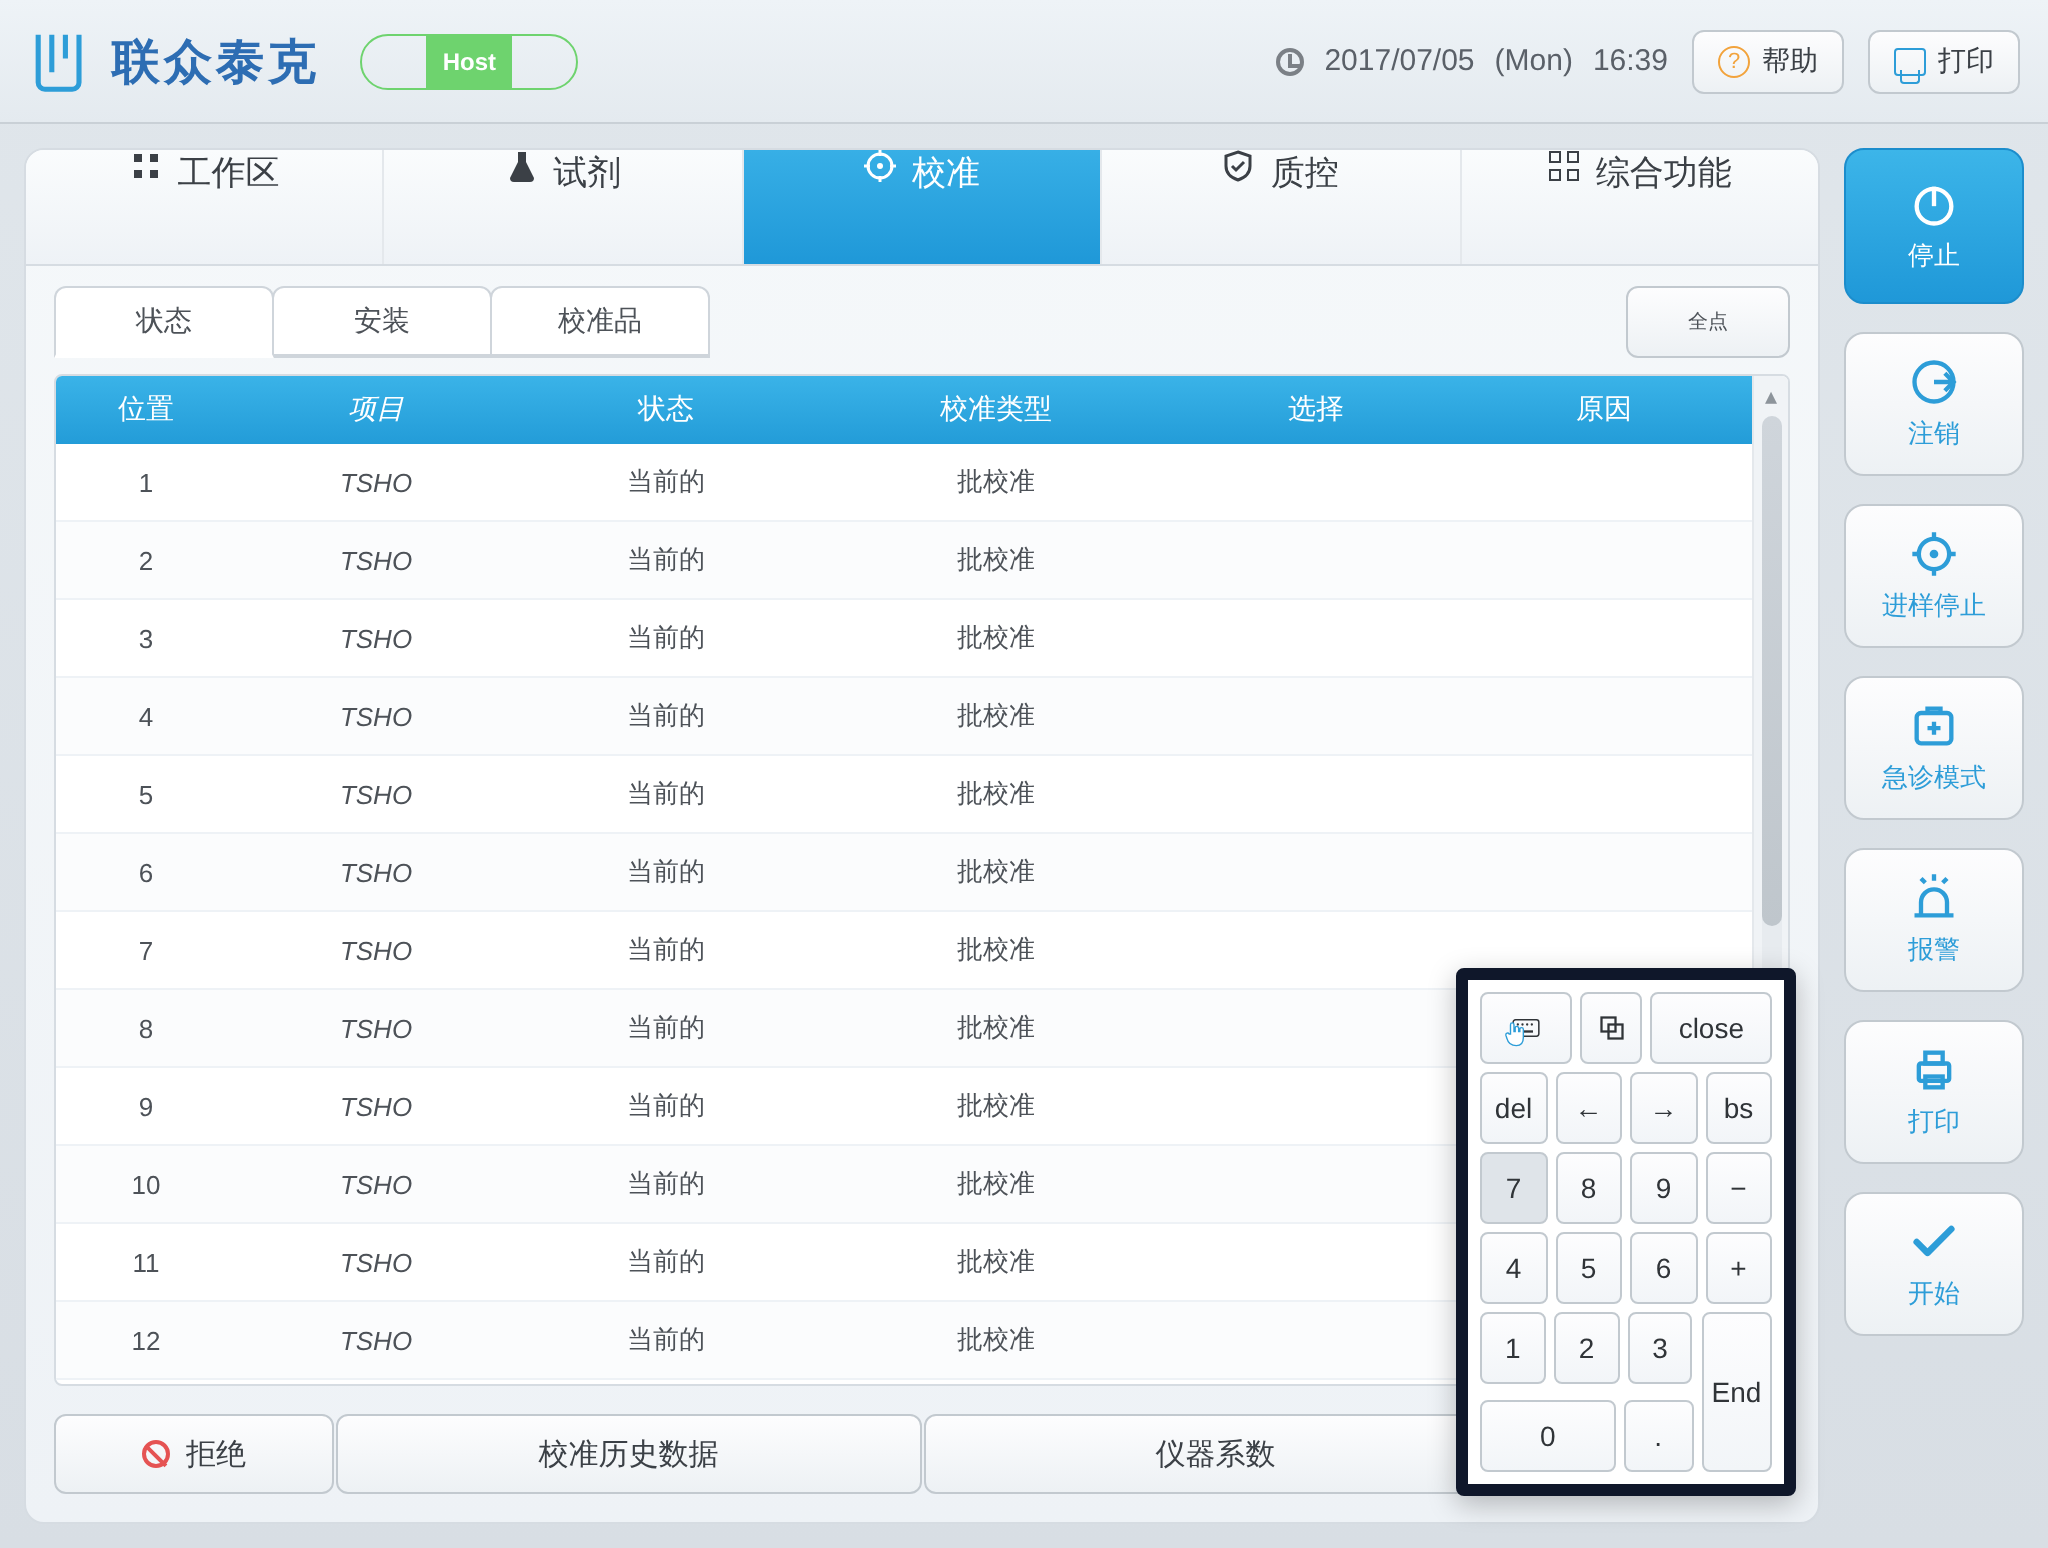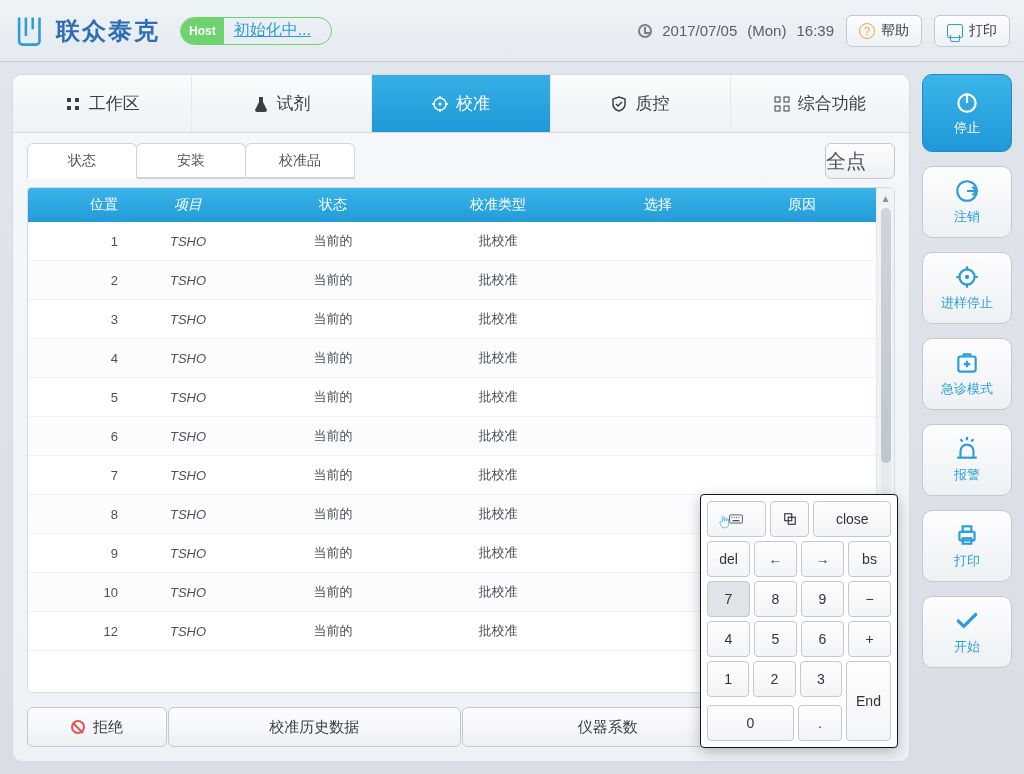--- a/index.html
+++ b/index.html
@@ -4,60 +4,60 @@
   <style>
     * { box-sizing: border-box; margin: 0; padding: 0; font-family: "Microsoft YaHei", Arial, sans-serif; }
     body { width: 1024px; height: 774px; background: linear-gradient(180deg, #e0e6eb 0%, #d8dee4 100%); overflow: hidden; position: relative; }
 
     
     .header { display: flex; align-items: center; height: 62px; padding: 0 14px; gap: 12px; background: linear-gradient(#eef3f7,#e4eaef); border-bottom: 1px solid #c9d0d6; }
     .logo-wrap { display: flex; align-items: center; gap: 8px; }
     .logo-mark { width: 34px; height: 34px; }
     .logo-text { font-size: 24px; color: #2d6db3; font-weight: 600; letter-spacing: 2px; }
 
-    .host-pill { display: flex; align-items: center; border: 1px solid #6ed36e; border-radius: 16px; height: 28px; overflow: hidden; margin-left: 8px; }
+    .host-pill { display: flex; align-items: center; border: 1px solid #6ed36e; border-radius: 16px; height: 28px; overflow: hidden; margin-left: 8px; flex-direction: column; }
     .host-label { background: #6ed36e; color: #fff; font-size: 12px; font-weight: bold; padding: 0 8px; line-height: 26px; }
     .host-status { color: #2d9dd8; font-size: 16px; padding: 0 20px 0 10px; text-decoration: underline; }
 
     .spacer { flex: 1; }
     .dt-area { display: flex; align-items: center; gap: 10px; color: #5a6068; font-size: 15px; }
     .clock-icon { width: 14px; height: 14px; border: 2px solid #7b8086; border-radius: 50%; position: relative; }
     .clock-icon::after { content:""; position:absolute; width:4px; height:5px; border-left:2px solid #7b8086; border-bottom:2px solid #7b8086; top:1px; left:4px; }
 
     .hdr-btn { height: 32px; padding: 0 12px; border: 1px solid #c2c9cf; border-radius: 6px; background: linear-gradient(#fdfdfe,#edf1f4); display: flex; align-items: center; gap: 6px; font-size: 14px; color: #3b4046; cursor: pointer; }
     .hdr-btn .q { width: 16px; height: 16px; border: 1.5px solid #f2a33c; color: #f2a33c; border-radius: 50%; font-size: 11px; display:flex; align-items:center; justify-content:center; }
     .hdr-btn .pr { width: 16px; height: 14px; border: 1.5px solid #2d9dd8; border-radius: 2px; position: relative; }
     .hdr-btn .pr::after{content:"";position:absolute;width:8px;height:6px;border:1.5px solid #2d9dd8;border-top:none;left:2px;top:10px;border-radius:0 0 2px 2px;}
 
     
     .main-wrap { display: flex; height: calc(100% - 62px); padding: 12px; gap: 12px; }
     .left-panel { flex: 1; background: linear-gradient(#f5f8fa,#eef2f6); border-radius: 10px; border: 1px solid #d6dce2; display: flex; flex-direction: column; overflow: hidden; }
     .right-panel { width: 90px; display: flex; flex-direction: column; gap: 14px; }
 
     
     .nav-tabs { display: flex; height: 58px; background: linear-gradient(#fafcfd,#eef2f6); border-bottom: 1px solid #d6dce2; }
-    .nav-tab { flex: 1; display: flex; align-items: center; justify-content: center; gap: 8px; font-size: 17px; color: #3b4046; cursor: pointer; border-right: 1px solid #e4e8ec; }
+    .nav-tab { flex: 1; display: flex; justify-content: center; gap: 8px; font-size: 17px; color: #3b4046; cursor: pointer; border-right: 1px solid #e4e8ec; }
     .nav-tab:last-child { border-right: none; }
     .nav-tab.active { background: linear-gradient(#37afe6,#1f98d8); color: #fff; }
     .nav-icon { width: 16px; height: 16px; display:inline-block; }
 
     
     .subtab-row { display: flex; align-items: center; padding: 10px 14px; gap: 0; }
     .subtab { width: 110px; height: 36px; border: 1px solid #cfd5db; border-bottom: 2px solid #cfd5db; background: #fff; display:flex; align-items:center; justify-content:center; font-size:14px; color:#4d5258; cursor:pointer; margin-right:-1px; border-radius: 6px 6px 0 0; }
     .subtab.active { border-bottom: 2px solid #fff; position: relative; z-index: 1; }
-    .quandian-btn { margin-left: auto; height: 36px; width: 70px; border-radius: 6px; border:1px solid #c2c9cf; background: linear-gradient(#fdfdfe,#edf1f4); display:flex; align-items:center; font-size:20px; color:#4d5258; cursor:pointer; }
+    .quandian-btn { margin-left: auto; height: 36px; width: 82px; border-radius: 6px; border:1px solid #c2c9cf; background: linear-gradient(#fdfdfe,#edf1f4); display:flex; align-items:center; justify-content:center; font-size:10px; color:#4d5258; cursor:pointer; }
 
     
     .table-wrap { flex: 1; margin: 0 14px; border: 1px solid #d6dce2; border-radius: 4px; background: #fff; display: flex; overflow: hidden; position: relative; margin-top:-2px; }
     .table-scroll { flex: 1; overflow-y: auto; }
     table { width: 100%; border-collapse: collapse; }
     thead th { background: linear-gradient(#3ab3e8,#239cd8); color: #fff; font-weight: normal; font-size: 14px; text-align: left; padding: 8px 0 8px 10px; }
     tbody td { font-size: 13px; color: #4d5258; padding: 10px 0 10px 10px; border-bottom: 1px solid #eef2f6; }
     tbody tr:nth-child(even){ background:#fbfcfd; }
-    th:nth-child(1),td:nth-child(1){ width: 90px; text-align: right; padding-left:0; }
+    th:nth-child(1),td:nth-child(1){ width: 90px; text-align: center; padding-left:0; }
     th:nth-child(2),td:nth-child(2){ width: 140px; text-align:center; padding-left:0;font-style:italic;}
     th:nth-child(3),td:nth-child(3){ width: 150px; text-align:center; padding-left:0;}
     th:nth-child(4),td:nth-child(4){ width: 180px; text-align:center; padding-left:0;}
     th:nth-child(5),td:nth-child(5){ width: 140px; text-align:center; padding-left:0;}
     th:nth-child(6),td:nth-child(6){ text-align:center; padding-left:0;}
 
     .scrollbar-gutter { width: 18px; background: #f0f3f6; border-left: 1px solid #e4e8ec; display:flex; flex-direction:column; align-items:center; padding:4px 0;}
     .sb-arrow{width:12px;height:12px;display:flex;align-items:center;justify-content:center;color:#8d949b;font-size:12px;cursor:pointer;}
     .sb-track{flex:1;width:10px;background:#e7ebef;border-radius:5px;margin:4px 0;position:relative;}
     .sb-thumb{position:absolute;top:0;left:0;right:0;height:55%;background:linear-gradient(#cfd5db,#bfc6cc);border-radius:5px;}
@@ -69,21 +69,21 @@
     .reject-ico{width:14px;height:14px;border:2px solid #e55353;border-radius:50%;position:relative;}
     .reject-ico::after{content:"";position:absolute;width:14px;height:2px;background:#e55353;top:5px;left:-2px;transform:rotate(45deg);}
     .bbtn.green-hidden{ background: linear-gradient(#a0e676,#89db5c); border-color:#7ecb4f; max-width:140px; flex:0 0 140px; visibility:visible; opacity:0.01; }
 
     
     .action-btn { height: 72px; border-radius: 10px; border: 1px solid #c2c9cf; background: linear-gradient(#fdfdfe,#edf1f4); display: flex; flex-direction: column; align-items: center; justify-content: center; gap: 4px; font-size: 13px; color: #2d9dd8; cursor: pointer; }
     .action-btn.stop { background: linear-gradient(#3cb5e9,#1f98d8); color: #fff; border-color:#1c8dcc; height:78px;}
     .action-svg { width: 26px; height: 26px; }
 
     
-    .keypad { position: absolute; right: 126px; bottom: 26px; width: 198px; background: #fff; border: 1px solid #0f172a; border-radius: 4px; padding: 6px; box-shadow: 0 4px 14px rgba(0,0,0,0.25); }
+    .keypad { position: absolute; right: 126px; bottom: 26px; width: 170px; background: #fff; border: 6px solid #0f172a; border-radius: 4px; padding: 6px; box-shadow: 0 4px 14px rgba(0,0,0,0.25); }
     .kp-row { display: flex; gap: 4px; margin-bottom: 4px; }
     .kp-row:last-child{margin-bottom:0;}
     .kp-btn { flex: 1; height: 36px; border: 1px solid #c2c9cf; border-radius: 4px; background: linear-gradient(#fdfdfe,#f2f5f8); display: flex; align-items:center; justify-content:center; font-size:14px; color:#303438; cursor:pointer; }
     .kp-btn.wide { flex: 1.5; }
     .kp-btn.wider { flex: 2; }
     .kp-btn.tall { height: 76px; }
     .kp-btn.pressed{ background:#dfe4e9; }
     .kp-btn svg, .kp-btn .arr { width:14px; height:14px; }
     .kp-grid{display:flex;gap:4px;}
     .kp-col{display:flex;flex-direction:column;gap:4px;flex:1;}
@@ -268,20 +268,28 @@
               </tr>
               <tr>
                 <td>10</td>
                 <td>TSHO</td>
                 <td>当前的</td>
                 <td>批校准</td>
                 <td></td>
                 <td></td>
               </tr>
               <tr>
+                <td>11</td>
+                <td>TSHO</td>
+                <td>当前的</td>
+                <td>批校准</td>
+                <td></td>
+                <td></td>
+              </tr>
+              <tr>
                 <td>12</td>
                 <td>TSHO</td>
                 <td>当前的</td>
                 <td>批校准</td>
                 <td></td>
                 <td></td>
               </tr>
             </tbody>
         </table>
       </div>

